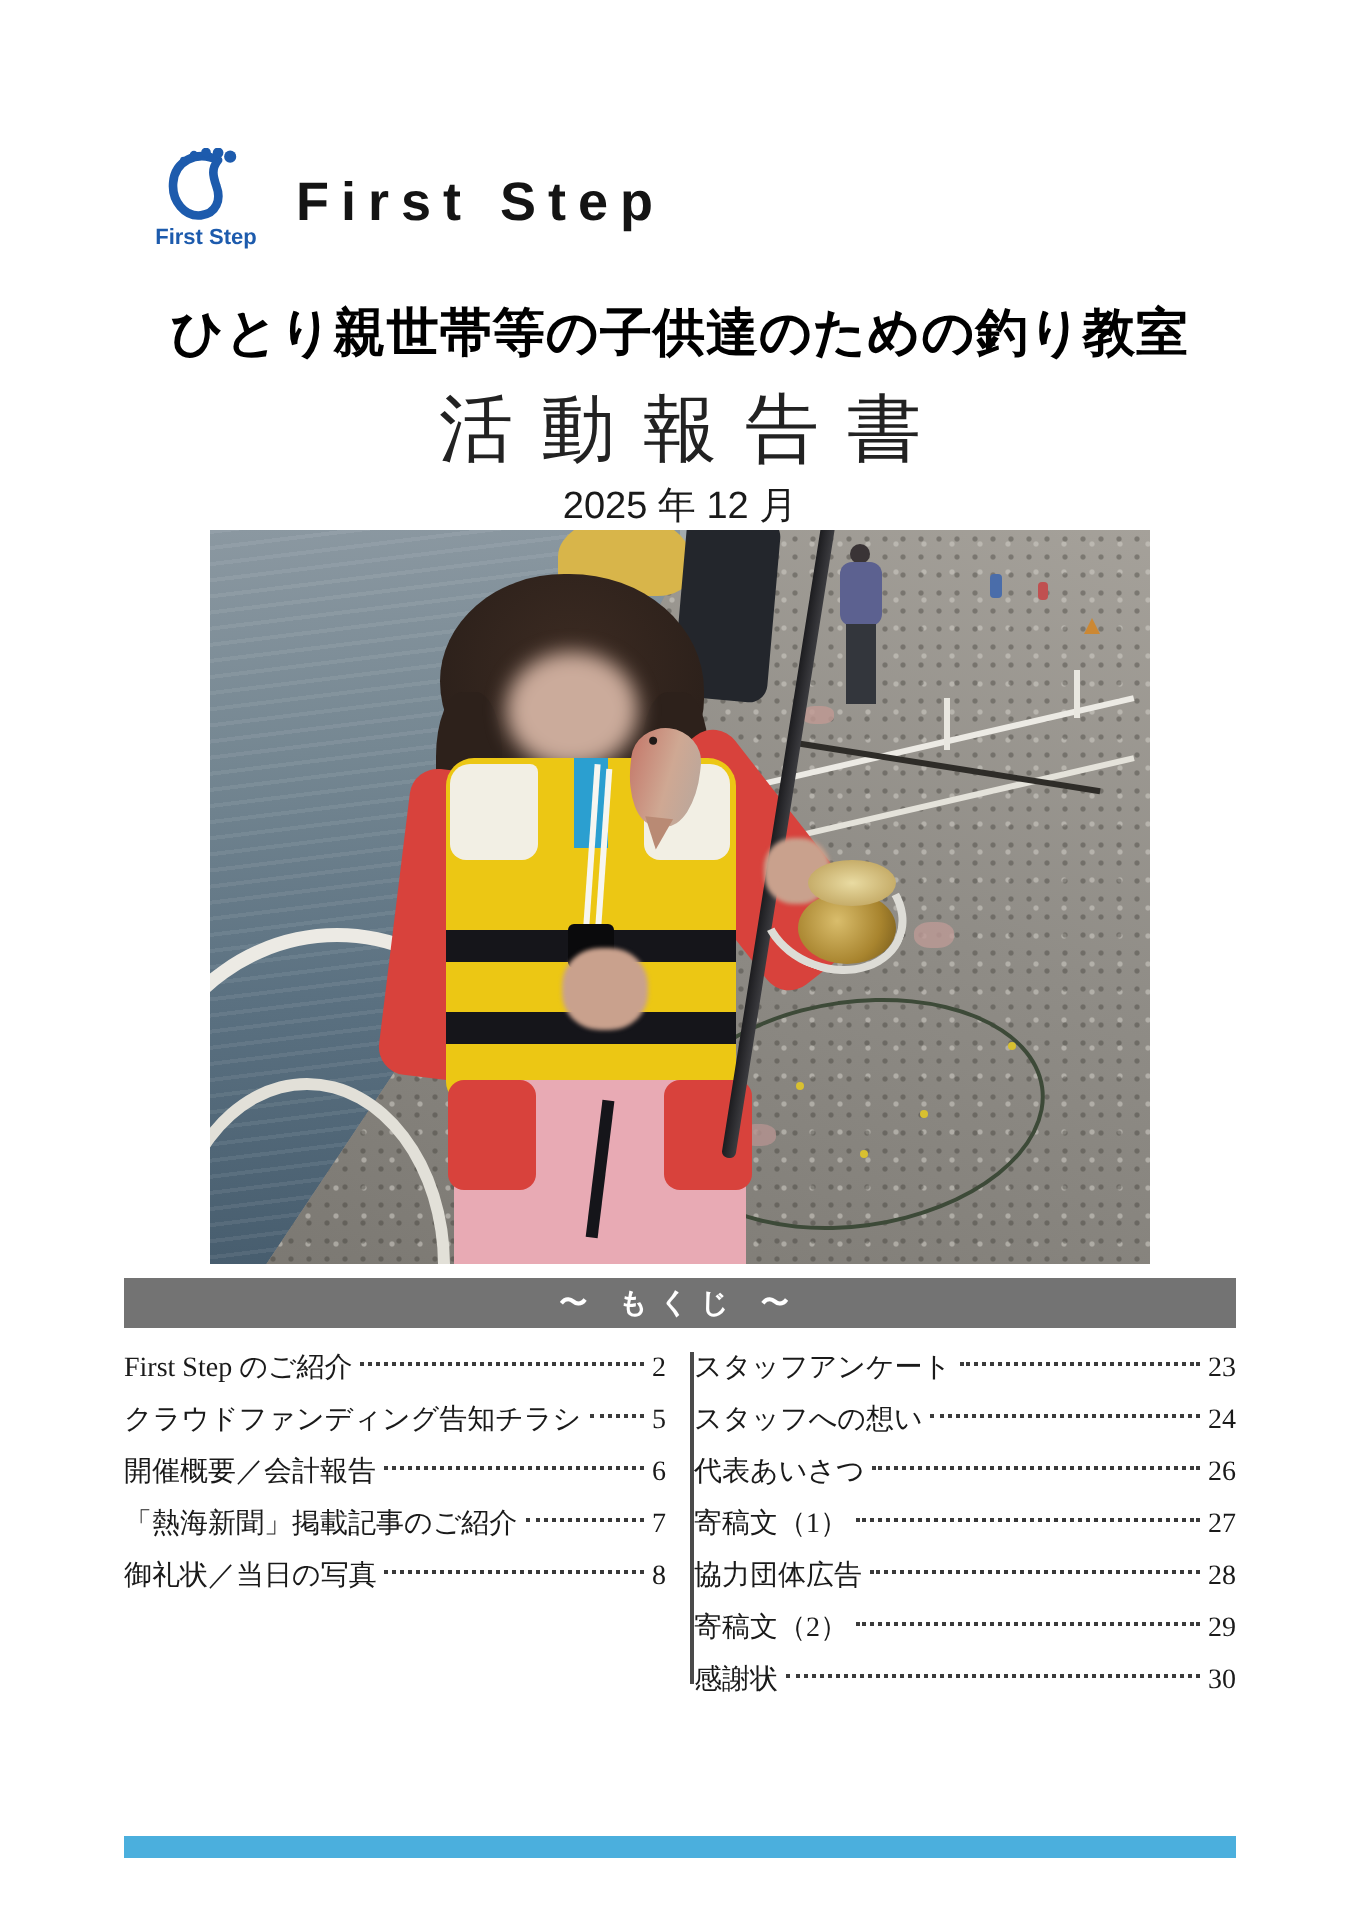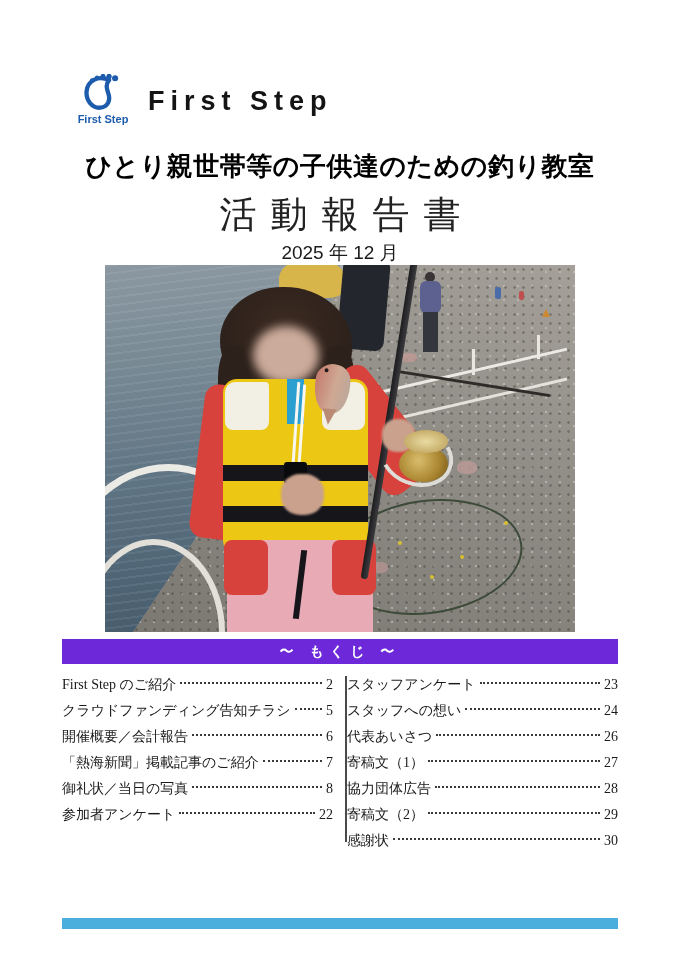--- a/index.html
+++ b/index.html
@@ -94,21 +94,21 @@
   .reel .body{left:10%;top:28%;width:70%;height:66%;border-radius:50%;background:radial-gradient(circle at 40% 40%,#d9bd6c,#a8842e 60%,#6e5418);}
   .reel .spool{left:18%;top:0;width:62%;height:42%;border-radius:50%;background:radial-gradient(#e9dba2,#b89a52);}
   .reel .bail{left:-18%;top:-8%;width:95%;height:95%;border:4px solid #dddcd6;border-radius:50%;border-top-color:transparent;border-left-color:transparent;transform:rotate(20deg);}
   .fish{left:44.5%;top:27%;width:7.5%;height:17%;transform:rotate(6deg);}
   .fish .body{left:0;top:0;width:100%;height:78%;border-radius:50% 50% 42% 42%/34% 34% 60% 60%;
     background:linear-gradient(100deg,#c4786a 0%,#cfa893 55%,#b9a79c 100%);}
   .fish .tail{left:28%;top:72%;width:0;height:0;border-left:7px solid transparent;border-right:7px solid transparent;border-top:16px solid #b98a74;}
   .fish .eye{left:22%;top:8%;width:4px;height:4px;border-radius:50%;background:#201a18;}
   
   .toc-bar{
-    position:absolute;left:62px;top:639px;width:556px;height:25px;background:#6d28d9;
+    position:absolute;left:62px;top:639px;width:556px;height:25px;background:#737373;
     color:#fff;font-weight:bold;font-size:14px;line-height:25px;text-align:center;letter-spacing:6px;
   }
   .toc-wrap{
     position:absolute;left:62px;top:672px;width:556px;display:flex;
     font-family:"Liberation Serif",serif;font-size:14px;color:#1a1a1a;
   }
   .toc-col{flex:1;min-width:0;}
   .toc-col-left{padding-right:12px;}
   .toc-col-right{}
   .toc-divider{width:2px;background:#4a4a4a;height:166px;margin-top:4px;}
@@ -228,25 +228,20 @@
     <span class="toc-dots"></span>
     <span class="toc-page">7</span>
   </div>
 
   <div class="toc-row">
     <span class="toc-label">御礼状／当日の写真</span>
     <span class="toc-dots"></span>
     <span class="toc-page">8</span>
   </div>
 
-  <div class="toc-row">
-    <span class="toc-label">参加者アンケート</span>
-    <span class="toc-dots"></span>
-    <span class="toc-page">22</span>
-  </div>
 </div>
   <div class="toc-divider"></div>
   <div class="toc-col toc-col-right">
   <div class="toc-row">
     <span class="toc-label">スタッフアンケート</span>
     <span class="toc-dots"></span>
     <span class="toc-page">23</span>
   </div>
 
   <div class="toc-row">

